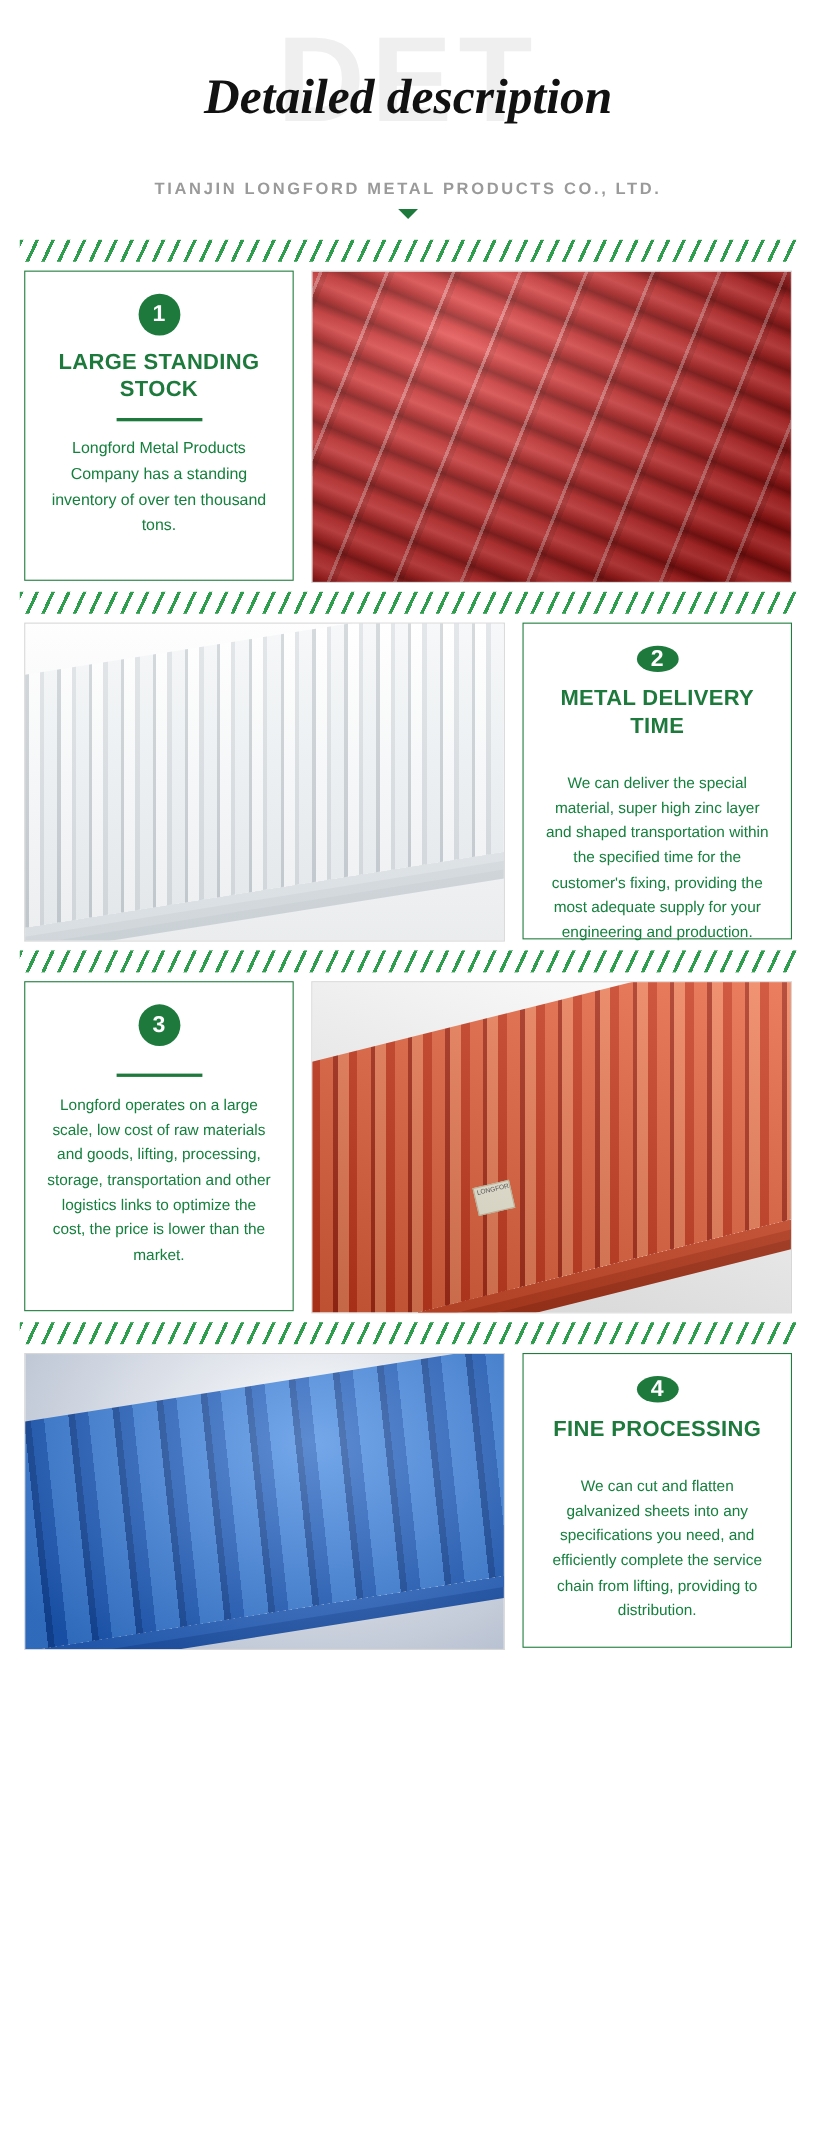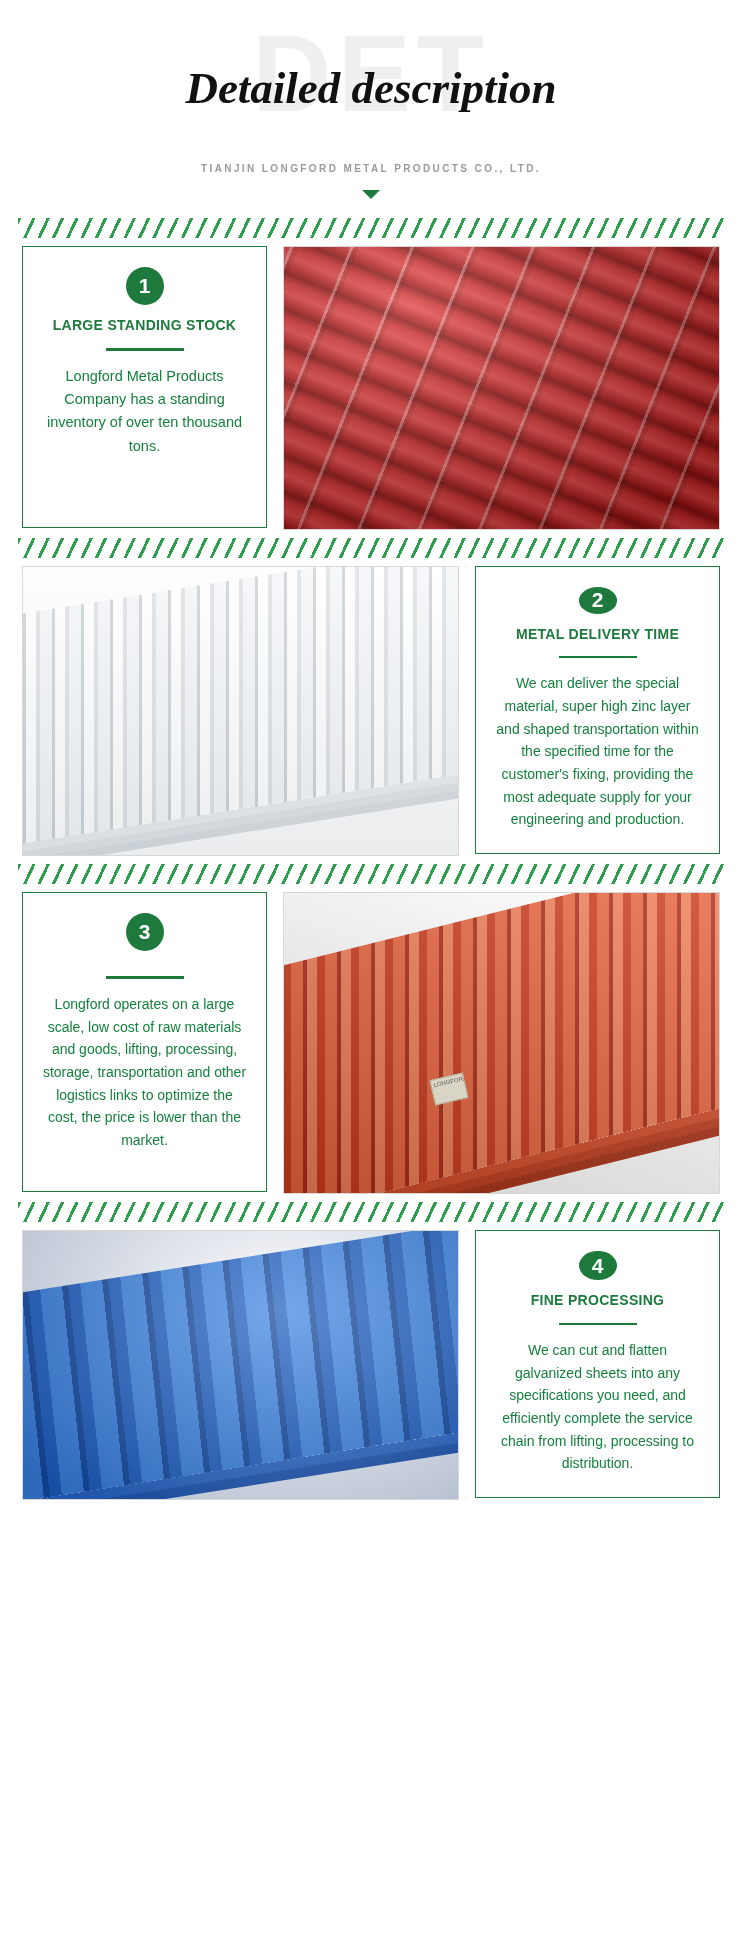--- a/index.html
+++ b/index.html
@@ -54,21 +54,21 @@
     color: #111;
     letter-spacing: 0px;
     font-family: "Liberation Serif", serif;
   }
   .header-sub {
     position: absolute;
     top: 163px;
     left: 0;
     right: 0;
     text-align: center;
-    font-size: 10px;
+    font-size: 15px;
     letter-spacing: 2.4px;
     color: #9a9a9a;
     font-weight: bold;
   }
   .header-caret {
     position: absolute;
     top: 190px;
     left: 50%;
     transform: translateX(-50%);
     width: 0;
@@ -121,21 +121,21 @@
     color: #fff;
     font-size: 21px;
     font-weight: bold;
     display: flex;
     align-items: center;
     justify-content: center;
     margin-bottom: 12px;
     font-family: "Liberation Sans", sans-serif;
   }
   .card-title {
-    font-size: 14px;
+    font-size: 20px;
     font-weight: bold;
     color: #1d7a3c;
     text-align: center;
     line-height: 1.25;
     letter-spacing: 0.3px;
   }
   .title-rule {
     width: 78px;
     height: 3px;
     background: #1d7a3c;
@@ -351,19 +351,19 @@
 
   <div class="stripe-wrap">
       <div class="stripe"></div>
     </div>
 
   <div class="row row-4 reverse">
     <div class="card">
       <div class="badge">4</div>
       <div class="card-title">FINE PROCESSING</div>
       <div class="title-rule"></div>
-      <div class="card-text">We can cut and flatten galvanized sheets into any specifications you need, and efficiently complete the service chain from lifting, processing to distribution.</div>
+      <div class="card-text">We can cut and flatten galvanized sheets into any specifications you need, and efficiently complete the service chain from lifting, providing to distribution.</div>
     </div>
     <div class="photo ph4"></div>
   </div>
 
   <div class="spacer"></div>
 </div>
 
 </body></html>

